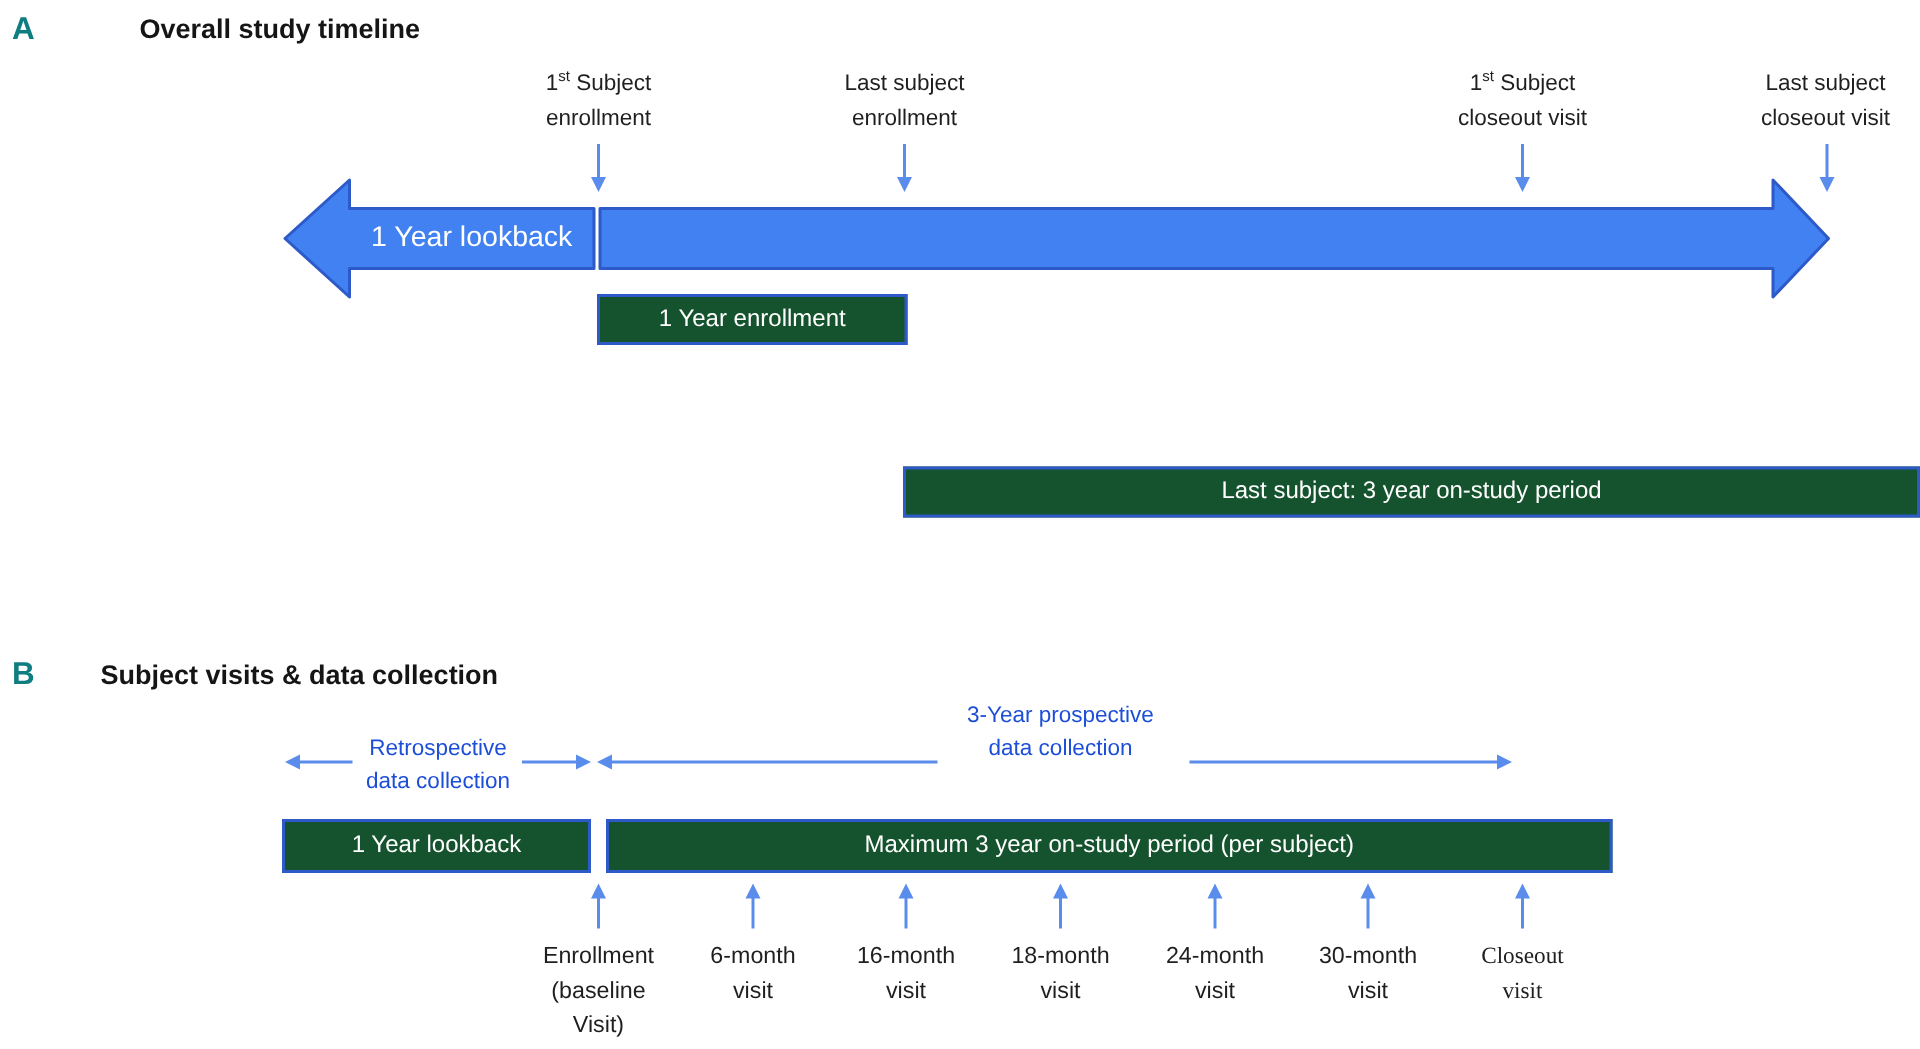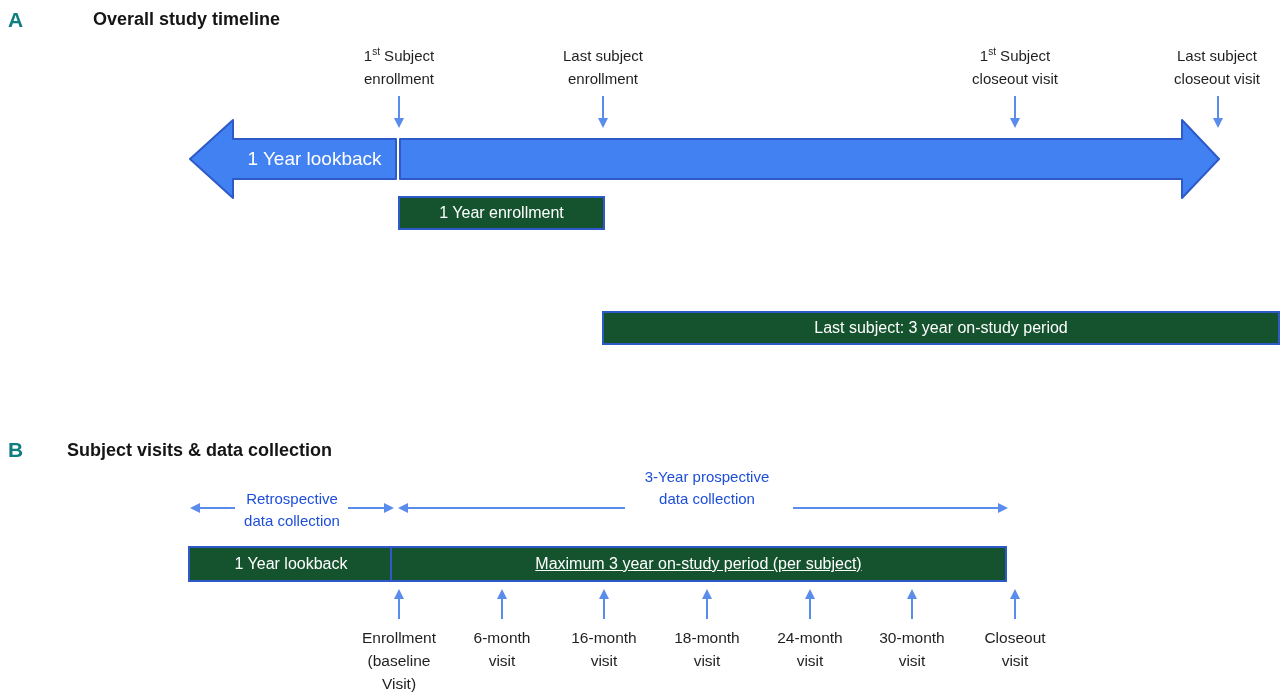--- a/index.html
+++ b/index.html
@@ -121,21 +121,21 @@
   <div class="span-label" style="left:217px;top:488px;width:150px;">
     <div>Retrospective</div>
     <div>data collection</div>
   </div>
   <div class="span-label" style="left:612px;top:466px;width:190px;">
     <div>3-Year prospective</div>
     <div>data collection</div>
   </div>
 
   <div class="bar" style="left:188px;top:546px;width:206px;height:36px;">1 Year lookback</div>
-  <div class="bar" style="left:390px;top:546px;width:617px;height:36px;text-decoration:underline;">Maximum 3 year on-study period (per subject)</div>
+  <div class="bar" style="left:404px;top:546px;width:671px;height:36px;">Maximum 3 year on-study period (per subject)</div>
 
   <div class="visit" style="left:337px;">
     <div>Enrollment</div>
     <div>(baseline</div>
     <div>Visit)</div>
   </div>
   <div class="visit" style="left:440px;">
     <div>6-month</div>
     <div>visit</div>
   </div>
@@ -148,18 +148,18 @@
     <div>visit</div>
   </div>
   <div class="visit" style="left:748px;">
     <div>24-month</div>
     <div>visit</div>
   </div>
   <div class="visit" style="left:850px;">
     <div>30-month</div>
     <div>visit</div>
   </div>
-  <div class="visit" style="left:953px;">
+  <div class="visit" style="left:953px;font-family:Liberation Serif, serif;">
     <div>Closeout</div>
     <div>visit</div>
   </div>
 
 </div>
 
 </body></html>

